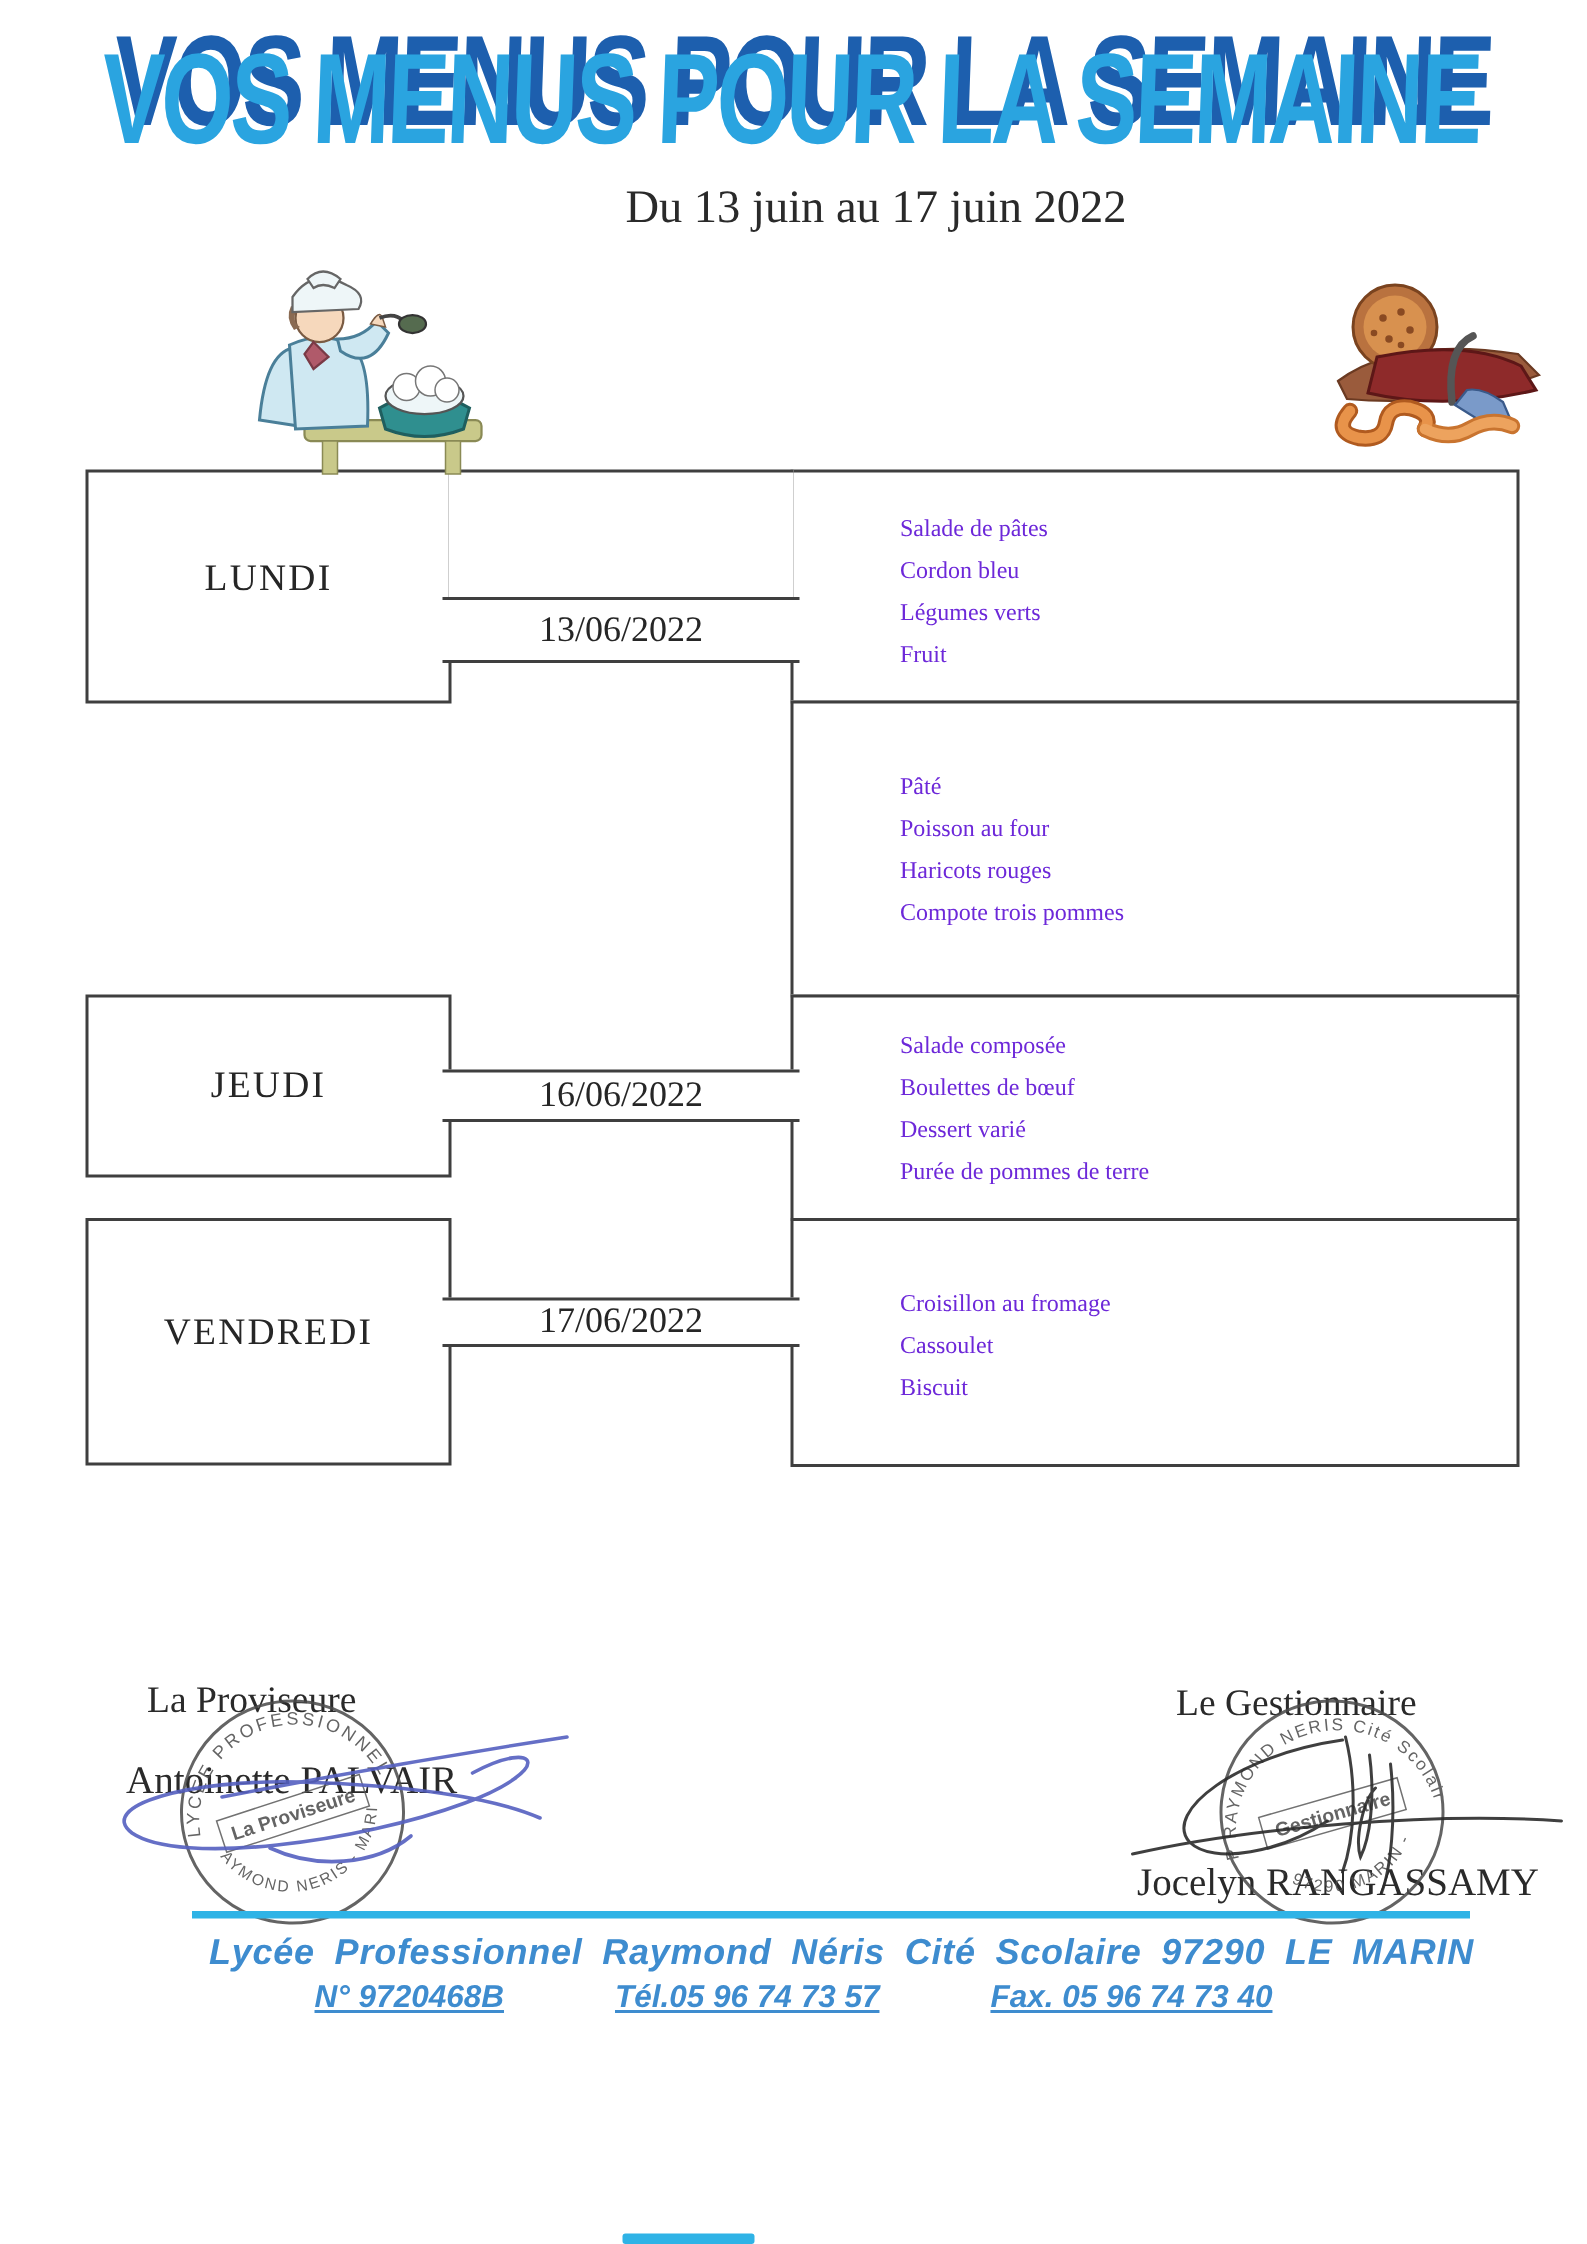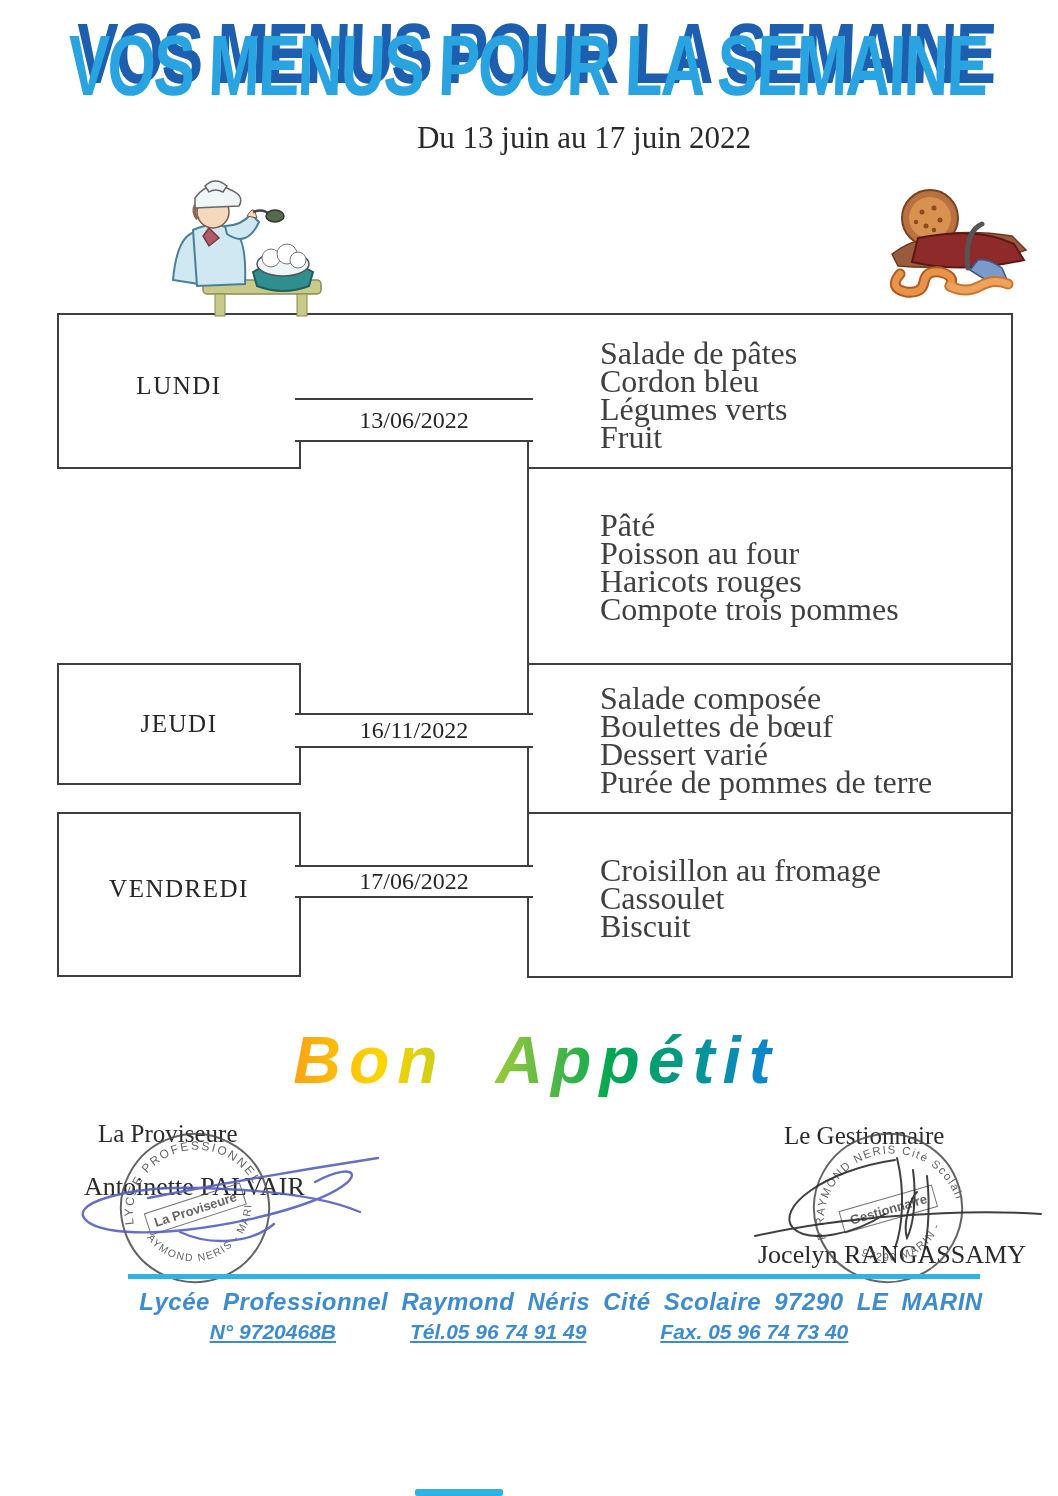--- a/index.html
+++ b/index.html
@@ -18,21 +18,21 @@
   .tbox{position:absolute;box-sizing:border-box;background:#fff;}
   .daybox{left:57px;width:244px;border:2px solid #3f3f3f;display:flex;align-items:center;justify-content:center;}
   .menubox{left:527px;width:486px;border:2px solid #3f3f3f;}
   .spacer{left:299px;width:230px;}
   .spacer.topline{border-top:2px solid #3f3f3f;}
   .band{position:absolute;left:295px;width:238px;background:#fff;z-index:3;
         border-top:2px solid #3f3f3f;border-bottom:2px solid #3f3f3f;box-sizing:border-box;
         display:flex;align-items:center;justify-content:center;}
   .day-label{font-size:25px;letter-spacing:1.5px;color:#262626;}
   .date-label{font-size:24px;color:#262626;}
-  .menu-items{position:absolute;left:71px;font-size:32px;line-height:28px;color:#404040;}
+  .menu-items{position:absolute;left:71px;font-size:16px;line-height:28px;color:#6d28d9;}
   .menu-line{height:28px;white-space:nowrap;}
 
   
   .bonapp{position:absolute;top:1022px;left:0;width:100%;text-align:center;text-indent:14px;
           font-family:"Liberation Sans", sans-serif;font-style:italic;font-weight:bold;
           font-size:66px;letter-spacing:8px;word-spacing:26px;white-space:nowrap;
           background:linear-gradient(90deg,#d6178a 0%,#e5302f 12%,#f7941d 25%,#ffd400 36%,#8dc63f 48%,#00a651 58%,#0d87c9 72%,#2e3192 86%,#662d91 100%);
           -webkit-background-clip:text;background-clip:text;color:transparent;}
 
   
@@ -142,27 +142,26 @@
       <div class="menu-line"></div>
     </div>
   </div>
 
   <div class="tbox spacer topline" style="top:313px;height:85px;"></div>
 
   <div class="band" style="top:398px;height:44px;">
     <span class="date-label">13/06/2022</span>
   </div>
   <div class="band" style="top:713px;height:35px;">
-    <span class="date-label">16/11/2022</span>
+    <span class="date-label">16/06/2022</span>
   </div>
   <div class="band" style="top:865px;height:33px;">
     <span class="date-label">17/06/2022</span>
   </div>
 
-  <div class="bonapp">Bon Appétit</div>
 
   <div class="sig-role" style="left:98px;top:1120px;">La Proviseure</div>
   <div class="sig-name" style="left:84px;top:1172px;">Antoinette PALVAIR</div>
   <svg class="stampsvg" style="left:113px;top:1126px;transform:rotate(-18deg);" width="164" height="164" viewBox="0 0 164 164">
     <circle cx="82" cy="82" r="74" fill="none" stroke="#4a4a4a" stroke-width="2"></circle>
     <path id="lsTop" d="M 18 88 A 64 64 0 1 1 146 88" fill="none"></path>
     <path id="lsBot" d="M 26 92 A 58 58 0 0 0 138 92" fill="none"></path>
     <text font-family="Liberation Sans, sans-serif" font-size="12" letter-spacing="2" fill="#4a4a4a">
       <textPath href="#lsTop" startOffset="50%" text-anchor="middle">LYCEE PROFESSIONNEL</textPath>
     </text>
@@ -202,18 +201,18 @@
       <path d="M 152 28 C 160 60, 158 96, 150 118"></path>
       <path d="M 168 40 C 172 70, 168 96, 162 108 C 158 96, 164 70, 172 62"></path>
       <path d="M 182 46 C 186 82, 182 116, 176 132"></path>
     </g>
   </svg>
 
   <div class="rule"></div>
   <div class="foot1">Lycée  Professionnel  Raymond  Néris Cité Scolaire 97290 LE MARIN</div>
   <div class="foot2">
     <span>N° 9720468B</span>
-    <span>Tél.05 96 74 91 49</span>
+    <span>Tél.05 96 74 73 57</span>
     <span>Fax. 05 96 74 73 40</span>
   </div>
   <div class="smudge"></div>
 
 </div>
 
 </body></html>

